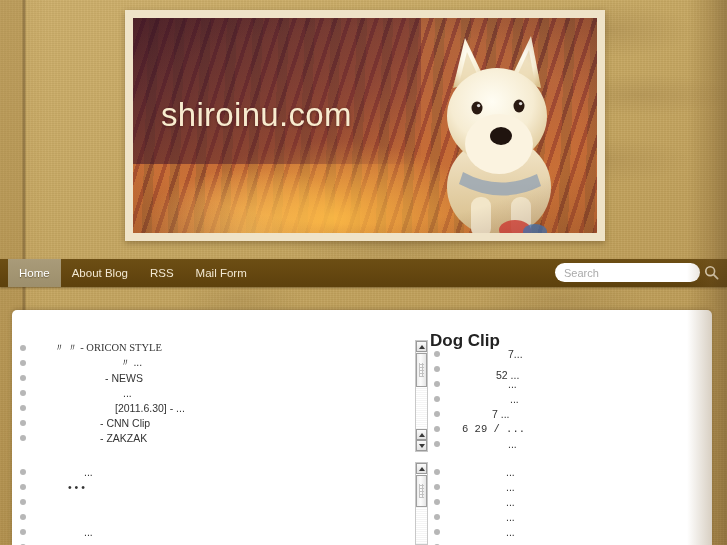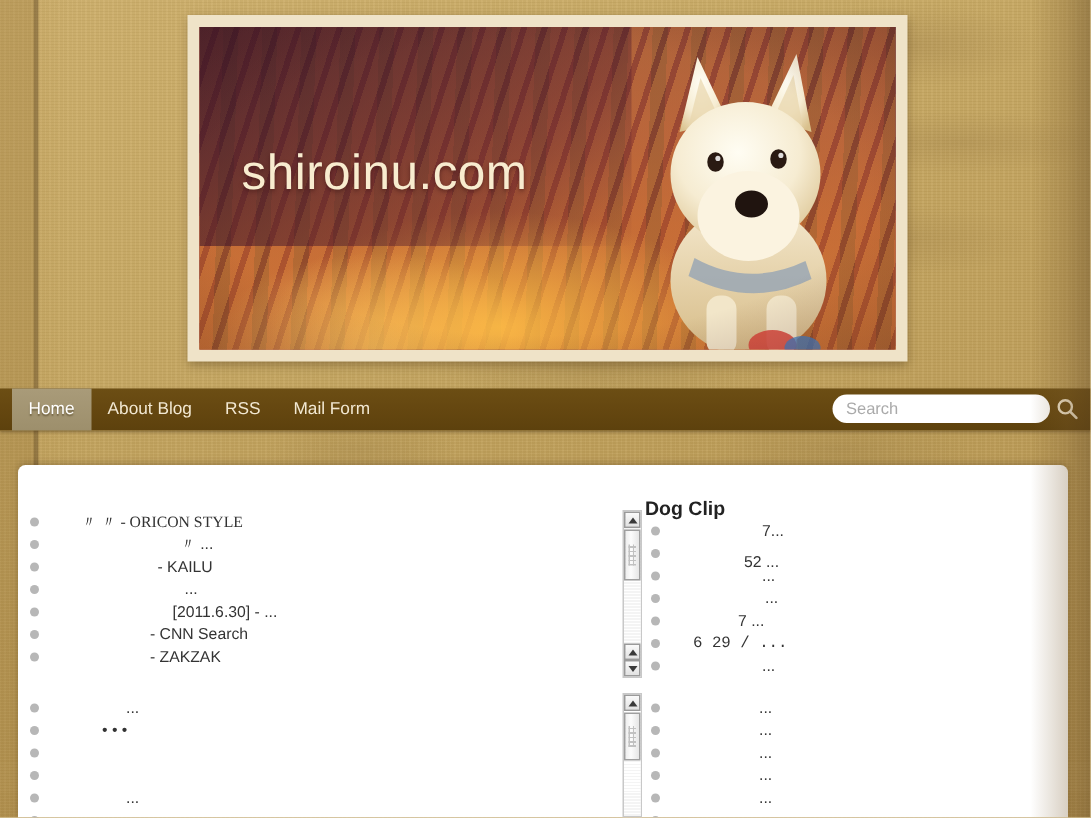--- a/index.html
+++ b/index.html
@@ -152,21 +152,21 @@
     position: absolute;
     left: 12px; top: 310px;
     width: 700px; height: 235px;
     background: #ffffff;
     border-radius: 5px 5px 0 0;
     box-shadow: 0 -1px 4px rgba(60,40,15,.25);
     overflow: hidden;
   }
 
   .widget-title {
-    font-size: 13px;
+    font-size: 17px;
     font-weight: bold;
     color: #222;
     margin: 0;
     padding: 0;
   }
 
   
   .feed-list { list-style: none; margin: 0; padding: 0; }
   .feed-item {
     display: flex; align-items: center;
@@ -315,33 +315,33 @@
         <li class="feed-item">
           <span class="feed-bullet"></span>
           <span class="feed-text" style="margin-left: 22px; font-family: Liberation Serif, serif;">〃  〃  - ORICON STYLE</span>
         </li>
         <li class="feed-item">
           <span class="feed-bullet"></span>
           <span class="feed-text" style="margin-left: 88px;">〃 ...</span>
         </li>
         <li class="feed-item">
           <span class="feed-bullet"></span>
-          <span class="feed-text" style="margin-left: 73px;">- KAILU</span>
+          <span class="feed-text" style="margin-left: 73px;">- NEWS</span>
         </li>
         <li class="feed-item">
           <span class="feed-bullet"></span>
           <span class="feed-text" style="margin-left: 91px;">...</span>
         </li>
         <li class="feed-item">
           <span class="feed-bullet"></span>
           <span class="feed-text" style="margin-left: 83px;">[2011.6.30] -  ...</span>
         </li>
         <li class="feed-item">
           <span class="feed-bullet"></span>
-          <span class="feed-text" style="margin-left: 68px;">- CNN Search</span>
+          <span class="feed-text" style="margin-left: 68px;">- CNN Clip</span>
         </li>
         <li class="feed-item">
           <span class="feed-bullet"></span>
           <span class="feed-text" style="margin-left: 68px;">- ZAKZAK</span>
         </li>
       </ul>
 
     <div class="wscroll" style="left:403px; top:30px; height:112px;">
       <div class="track"></div>
       <div class="btn up" style="top:0;">

